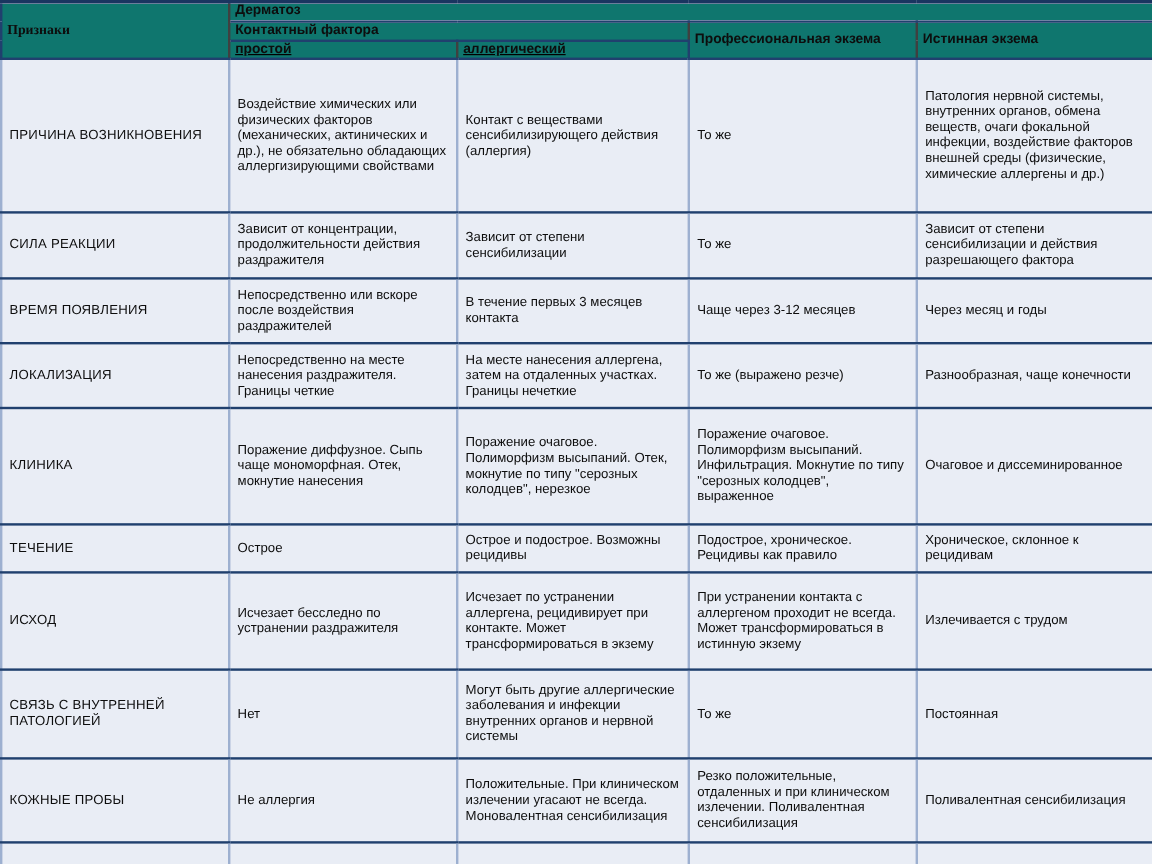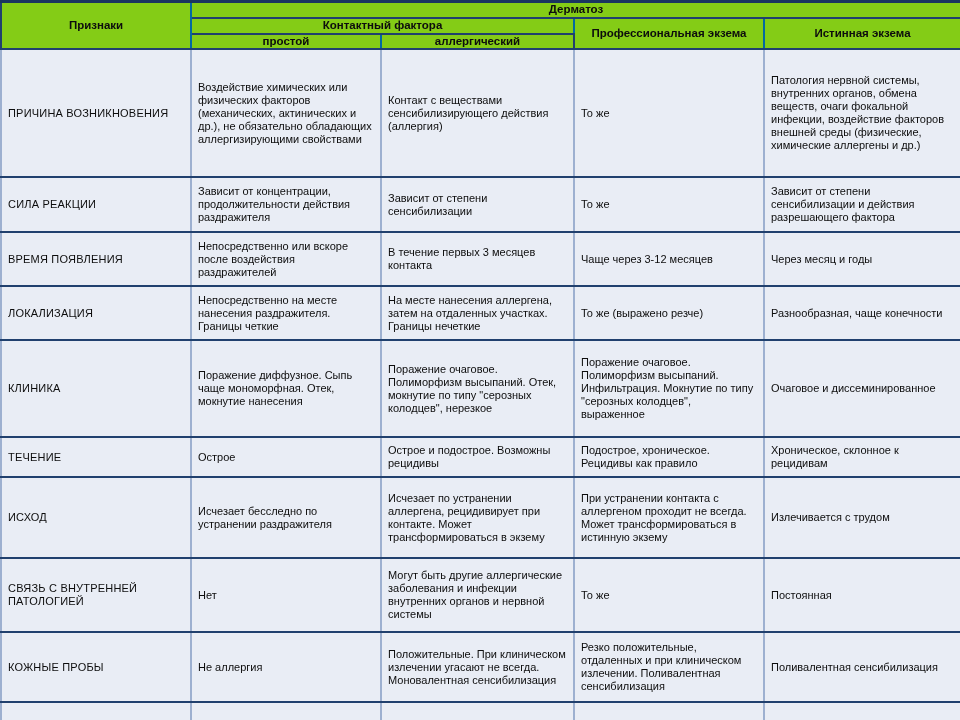--- a/index.html
+++ b/index.html
@@ -29,32 +29,32 @@
     color: #0d0d0d;
     font-size: 11px;
     line-height: 1.18;
     padding: 2px 6px;
     vertical-align: middle;
     overflow: hidden;
     word-wrap: break-word;
   }
   table.cmp thead th {
     border-left: 2px solid #20406e;
-    border-right: 2px solid #0369a1;
-    background: #84cc16;
+    border-right: 2px solid #404040;
+    background: #0f766e;
     font-weight: bold;
     font-size: 11.5px;
-    text-align: center;
+    text-align: left;
     padding: 0 4px;
   }
   table.cmp { border: 2px solid #1a3560; border-top-width: 3px; }
   tr.hrow1 { height: 14px; }
   tr.hrow2 { height: 16px; }
-  tr.hrow3 { height: 14px; }
-  th.features-h { font-size: 12.5px; }
+  tr.hrow3 { height: 14px; text-decoration: underline; }
+  th.features-h { font-size: 12.5px; font-family: Liberation Serif, serif; }
   td.rowlabel {
     font-size: 12.5px;
     letter-spacing: 0.2px;
     padding-left: 7px;
     text-transform: uppercase;
   }
   td.val { text-align: left; }
   tr.r-cause   { height: 128px; }
   tr.r-force   { height: 55px; }
   tr.r-time    { height: 54px; }

